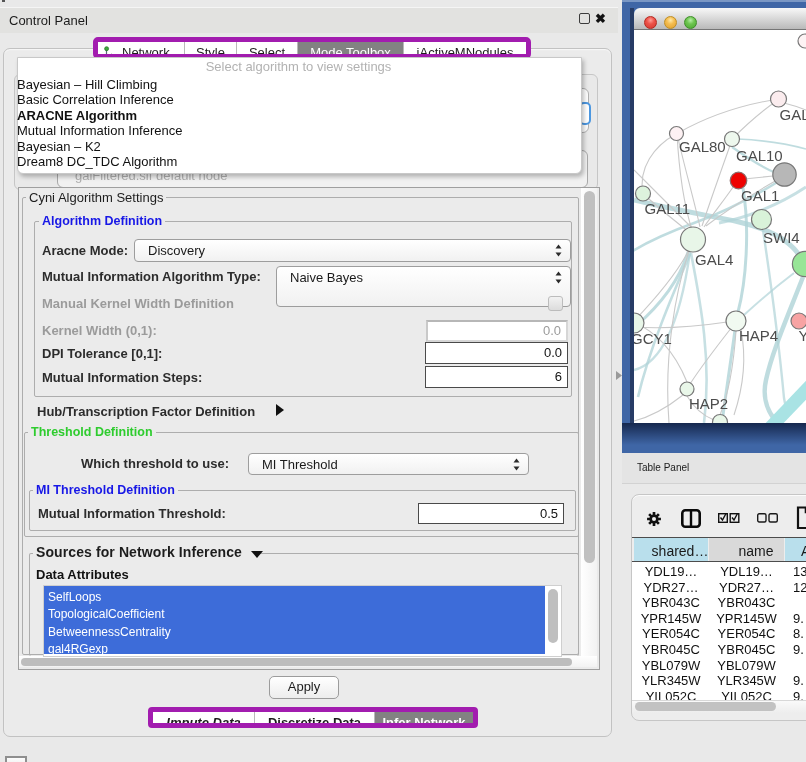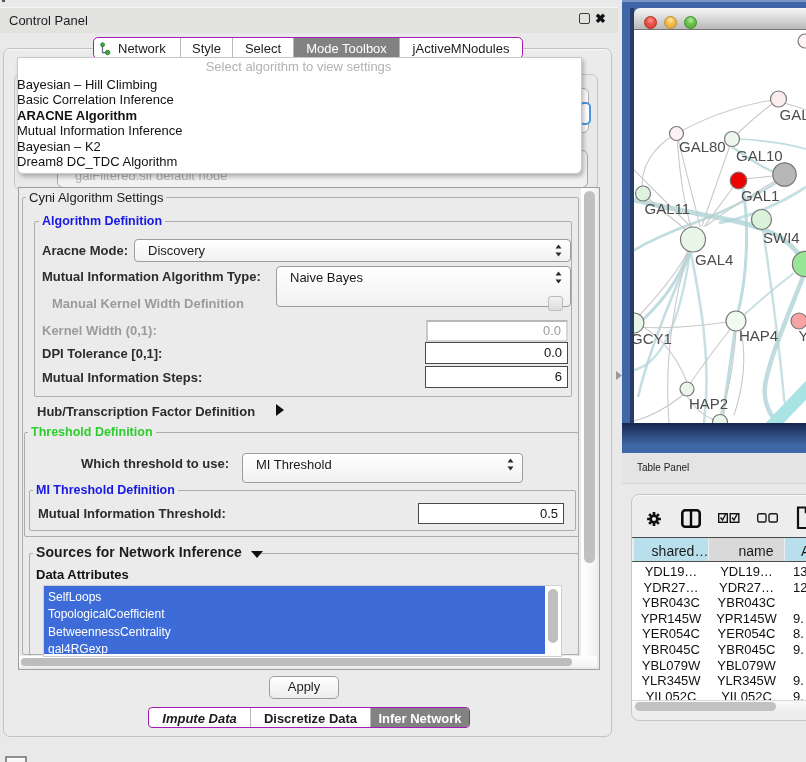--- a/index.html
+++ b/index.html
@@ -10,21 +10,21 @@
 .gray{color:#9b9b9b;}
 .groupbox{position:absolute;border:1px solid #adadad;border-radius:2px;}
 .gtitle{position:absolute;background:#ebebeb;padding:0 3px;line-height:13px;}
 .combo{position:absolute;border:1px solid #9d9d9d;border-radius:4px;
  background:linear-gradient(#ffffff,#f1f1f1);box-sizing:border-box;
  font-size:13px;color:#1a1a1a;}
 .combo .ctext{position:absolute;left:13px;top:3px;}
 .arrows{position:absolute;right:7px;top:3px;width:9px;}
 .field{position:absolute;background:#fff;box-sizing:border-box;font-size:13px;
  text-align:right;padding-right:5px;}
-.seg{position:absolute;display:flex;background:#fff;border:1px solid #a21caf;
+.seg{position:absolute;display:flex;background:#fff;border:5px solid #a21caf;
  border-radius:4px;overflow:hidden;font-size:13px;color:#1c1c1c;}
 .seg>div{border-right:1px solid #b9b9b9;white-space:nowrap;text-align:center;
  padding-top:3px;box-sizing:border-box;}
 .seg>div:last-child{border-right:none;}
 .seg>div.sel{background:#828282;color:#fff;}
 </style>
 </head>
 <body>
 
 <div class="abs" style="left:0;top:7px;width:618px;height:25px;background:#e2e2e0;border-top:1px solid #f5f5f5;"></div>
@@ -66,42 +66,42 @@
 
 <div class="abs b" style="left:42px;top:269px;font-size:13px;color:#2c2c2c;">Mutual Information Algorithm Type:</div>
 <div class="combo" style="left:276px;top:266px;width:295px;height:41px;">
   <span class="ctext">Naive Bayes</span>
   <svg class="arrows" width="8" height="15" viewBox="0 0 8 15">
       <path d="M4 1.5 L7 5.5 L1 5.5 Z" fill="#2b2b2b"></path>
       <path d="M4 13.5 L7 9.5 L1 9.5 Z" fill="#2b2b2b"></path>
     </svg>
 </div>
 
-<div class="abs b gray" style="left:52px;top:296px;font-size:13px;">Manual Kernel Width Definition</div>
+<div class="abs b gray" style="left:42px;top:296px;font-size:13px;">Manual Kernel Width Definition</div>
 <div class="abs" style="left:548px;top:296px;width:13px;height:13px;background:linear-gradient(#f2f2f2,#dcdcdc);border:1px solid #bcbcbc;border-radius:3px;"></div>
 
 <div class="abs b gray" style="left:42px;top:323px;font-size:13px;">Kernel Width (0,1):</div>
 <div class="field gray" style="left:426px;top:320px;width:142px;height:22px;border:2px solid #d6d6d6;border-top-color:#b7b7b7;border-left-color:#c9c9c9;line-height:18px;">0.0</div>
 
 <div class="abs b" style="left:42px;top:346px;font-size:13px;color:#2c2c2c;">DPI Tolerance [0,1]:</div>
 <div class="field" style="left:425px;top:342px;width:143px;height:22px;border:1px solid #4a4a4a;color:#111;line-height:20px;">0.0</div>
 
 <div class="abs b" style="left:42px;top:370px;font-size:13px;color:#2c2c2c;">Mutual Information Steps:</div>
 <div class="field" style="left:425px;top:366px;width:143px;height:22px;border:1px solid #4a4a4a;color:#111;line-height:20px;">6</div>
 
 <div class="abs b" style="left:37px;top:404px;font-size:13px;color:#2c2c2c;">Hub/Transcription Factor Definition</div>
 <svg class="abs" style="left:275px;top:404px;" width="10" height="12" viewBox="0 0 10 12">
     <path d="M1 0 L9 6 L1 12 Z" fill="#111"></path>
   </svg>
 
 <div class="groupbox" style="left:24px;top:432px;width:553px;height:103px;"></div>
 <div class="gtitle" style="left:28px;top:426px;font-size:12.5px;font-weight:bold;color:#2ecc2e;">Threshold Definition</div>
 
 <div class="abs b" style="left:81px;top:456px;font-size:13px;color:#2c2c2c;">Which threshold to use:</div>
-<div class="combo" style="left:242px;top:453px;width:281px;height:30px;">
+<div class="combo" style="left:248px;top:453px;width:281px;height:22px;">
   <span class="ctext">MI Threshold</span>
   <svg class="arrows" width="8" height="15" viewBox="0 0 8 15">
       <path d="M4 1.5 L7 5.5 L1 5.5 Z" fill="#2b2b2b"></path>
       <path d="M4 13.5 L7 9.5 L1 9.5 Z" fill="#2b2b2b"></path>
     </svg>
 </div>
 
 <div class="groupbox" style="left:29px;top:490px;width:545px;height:39px;"></div>
 <div class="gtitle" style="left:33px;top:484px;font-size:12.5px;font-weight:bold;color:#1717e6;">MI Threshold Definition</div>
 

